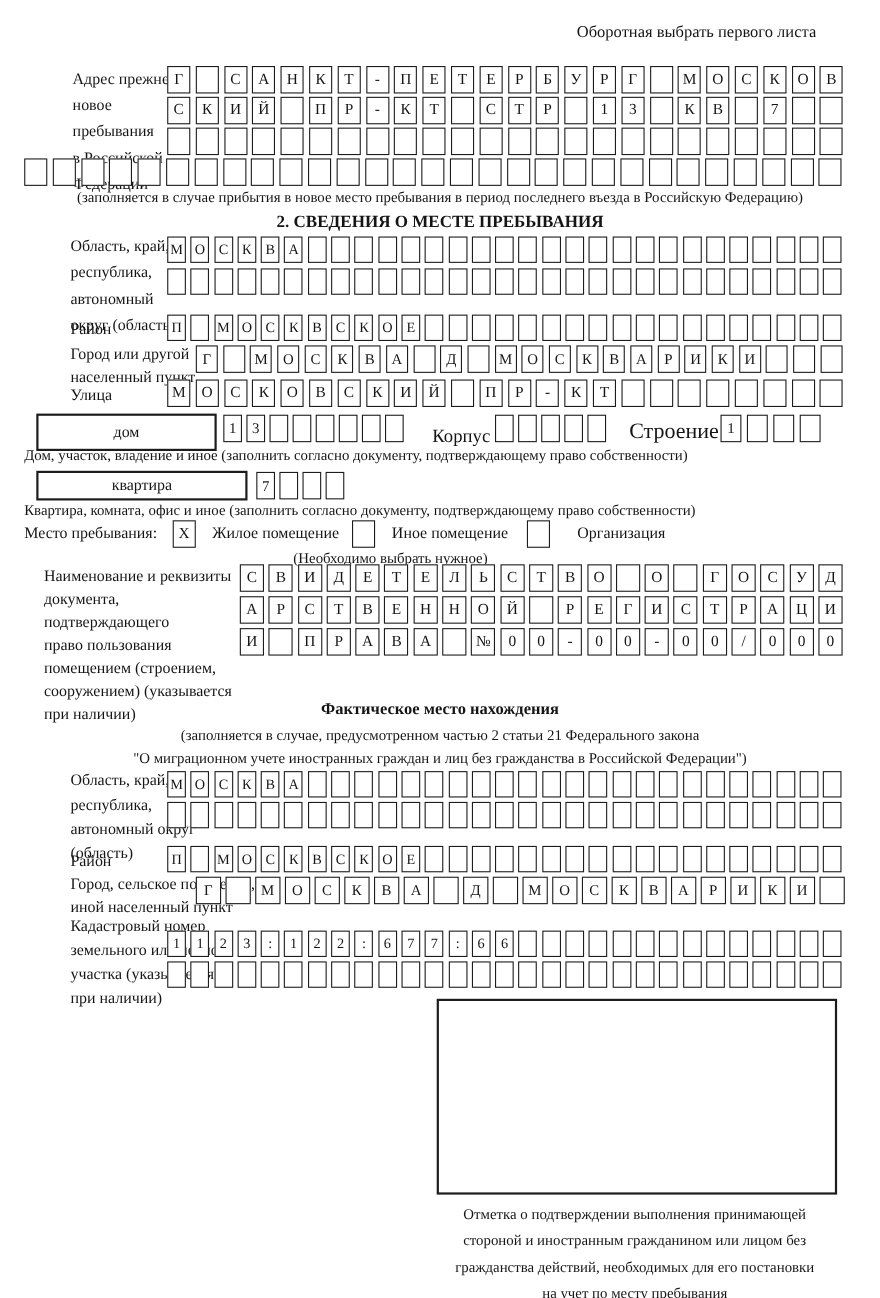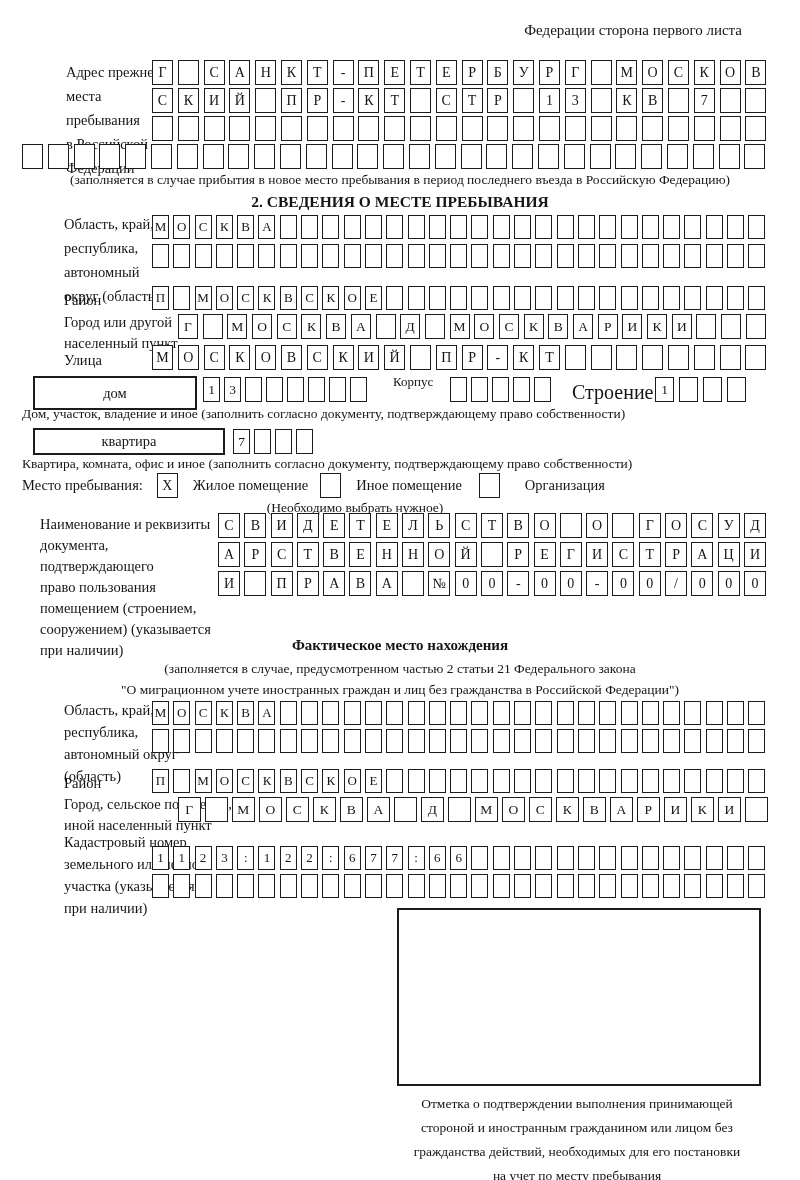--- a/index.html
+++ b/index.html
@@ -23,25 +23,25 @@
   .bold{font-weight:bold;}
   .chk{box-sizing:border-box;width:21px;height:25px;border:1.7px solid #1c1c1c;display:flex;align-items:center;justify-content:center;font-size:14px;flex:none;background:#fff;}
   .optrow{display:flex;align-items:center;font-size:14.5px;}
   .note-line{display:block;}
 </style>
 </head>
 <body>
 
 <div id="page">
 
-  <div class="abs" style="top:22px;right:58px;font-size:15px;">Федерации сторона первого листа</div>
+  <div class="abs" style="top:22px;right:58px;font-size:15px;">Оборотная выбрать первого листа</div>
 
   <div class="abs lbl" style="top:60px;left:66px;width:110px;">
     <span class="note-line">Адрес прежнего</span>
-    <span class="note-line">места пребывания</span>
+    <span class="note-line">новое пребывания</span>
     <span class="note-line">в Российской</span>
     <span class="note-line">Федерации</span>
   </div>
   <div class="abs cells cells-lg" style="top:60px;left:152px;">
       <span class="cell">Г</span>
       <span class="cell"></span>
       <span class="cell">С</span>
       <span class="cell">А</span>
       <span class="cell">Н</span>
       <span class="cell">К</span>
@@ -316,21 +316,21 @@
   <div class="abs cells cells-house" style="top:377px;left:203px;">
       <span class="cell">1</span>
       <span class="cell">3</span>
       <span class="cell"></span>
       <span class="cell"></span>
       <span class="cell"></span>
       <span class="cell"></span>
       <span class="cell"></span>
       <span class="cell"></span>
     </div>
-  <div class="abs" style="top:374px;left:393px;font-size:13px;">Корпус</div>
+  <div class="abs" style="top:387px;left:393px;font-size:17px;">Корпус</div>
   <div class="abs cells cells-house" style="top:377px;left:450px;">
       <span class="cell"></span>
       <span class="cell"></span>
       <span class="cell"></span>
       <span class="cell"></span>
       <span class="cell"></span>
     </div>
   <div class="abs" style="top:381px;left:572px;font-size:20px;">Строение</div>
   <div class="abs cells cells-str" style="top:377px;left:655px;">
       <span class="cell">1</span>

